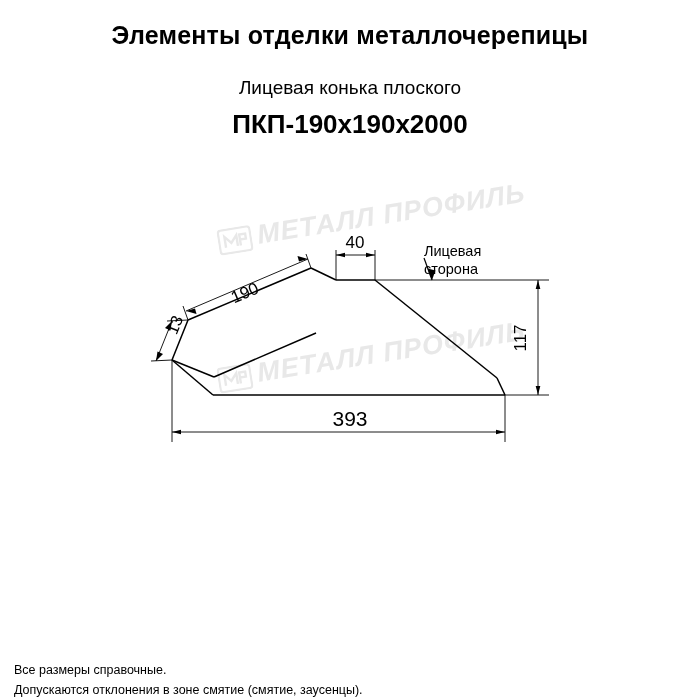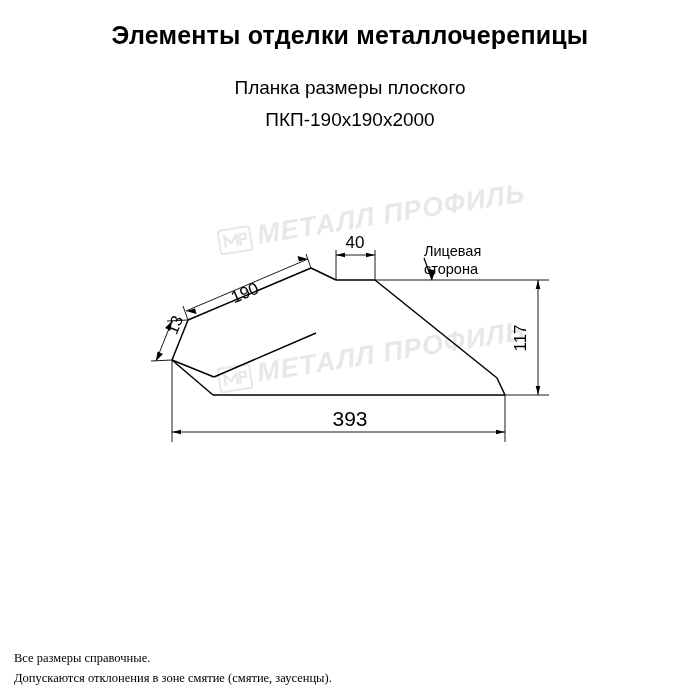--- a/index.html
+++ b/index.html
@@ -37,22 +37,22 @@
     margin: 0;
   }
   .sub-title {
     font-size: 19px;
     font-weight: normal;
     margin: 0;
     padding-top: 26px;
     line-height: 1.25;
   }
   .sub-title2 {
-    font-size: 19px;
-    font-weight: normal;
+    font-size: 26px;
+    font-weight: bold;
     margin: 0;
     padding-top: 8px;
     line-height: 1.25;
   }
 
   
   .drawing {
     position: absolute;
     top: 180px;
     left: 0;
@@ -81,42 +81,41 @@
   .wm-logo {
     display: inline-block;
     vertical-align: middle;
     margin-right: 6px;
   }
 
   
   .footer {
     position: absolute;
     left: 14px;
-    bottom: 12px;
+    bottom: 0;
     font-size: 12.5px;
     line-height: 1.55;
     color: #000;
-    font-family: Liberation Serif, serif;
   }
   .footer div { white-space: nowrap; }
 
   
   text {
     font-family: "Liberation Sans", sans-serif;
     fill: #000;
   }
 </style>
 </head>
 <body>
 
 <div class="page">
 
   <div class="title-block">
     <h1 class="main-title">Элементы отделки металлочерепицы</h1>
-    <p class="sub-title">Планка размеры плоского</p>
+    <p class="sub-title">Лицевая конька плоского</p>
     <p class="sub-title2">ПКП-190х190х2000</p>
   </div>
 
   <div class="watermark wm1">
     <svg class="wm-logo" width="34" height="26" viewBox="0 0 34 26">
       <rect x="1" y="1" width="32" height="24" rx="3" fill="none" stroke="#e8e8e8" stroke-width="2.4"></rect>
       <path d="M7 19 L7 8 L13 15 L19 8 L19 19" fill="none" stroke="#e8e8e8" stroke-width="2.4"></path>
       <path d="M22 19 L22 8 L28 8 L28 13 L22 13" fill="none" stroke="#e8e8e8" stroke-width="2.4"></path>
     </svg><span>МЕТАЛЛ ПРОФИЛЬ</span>
   </div>

